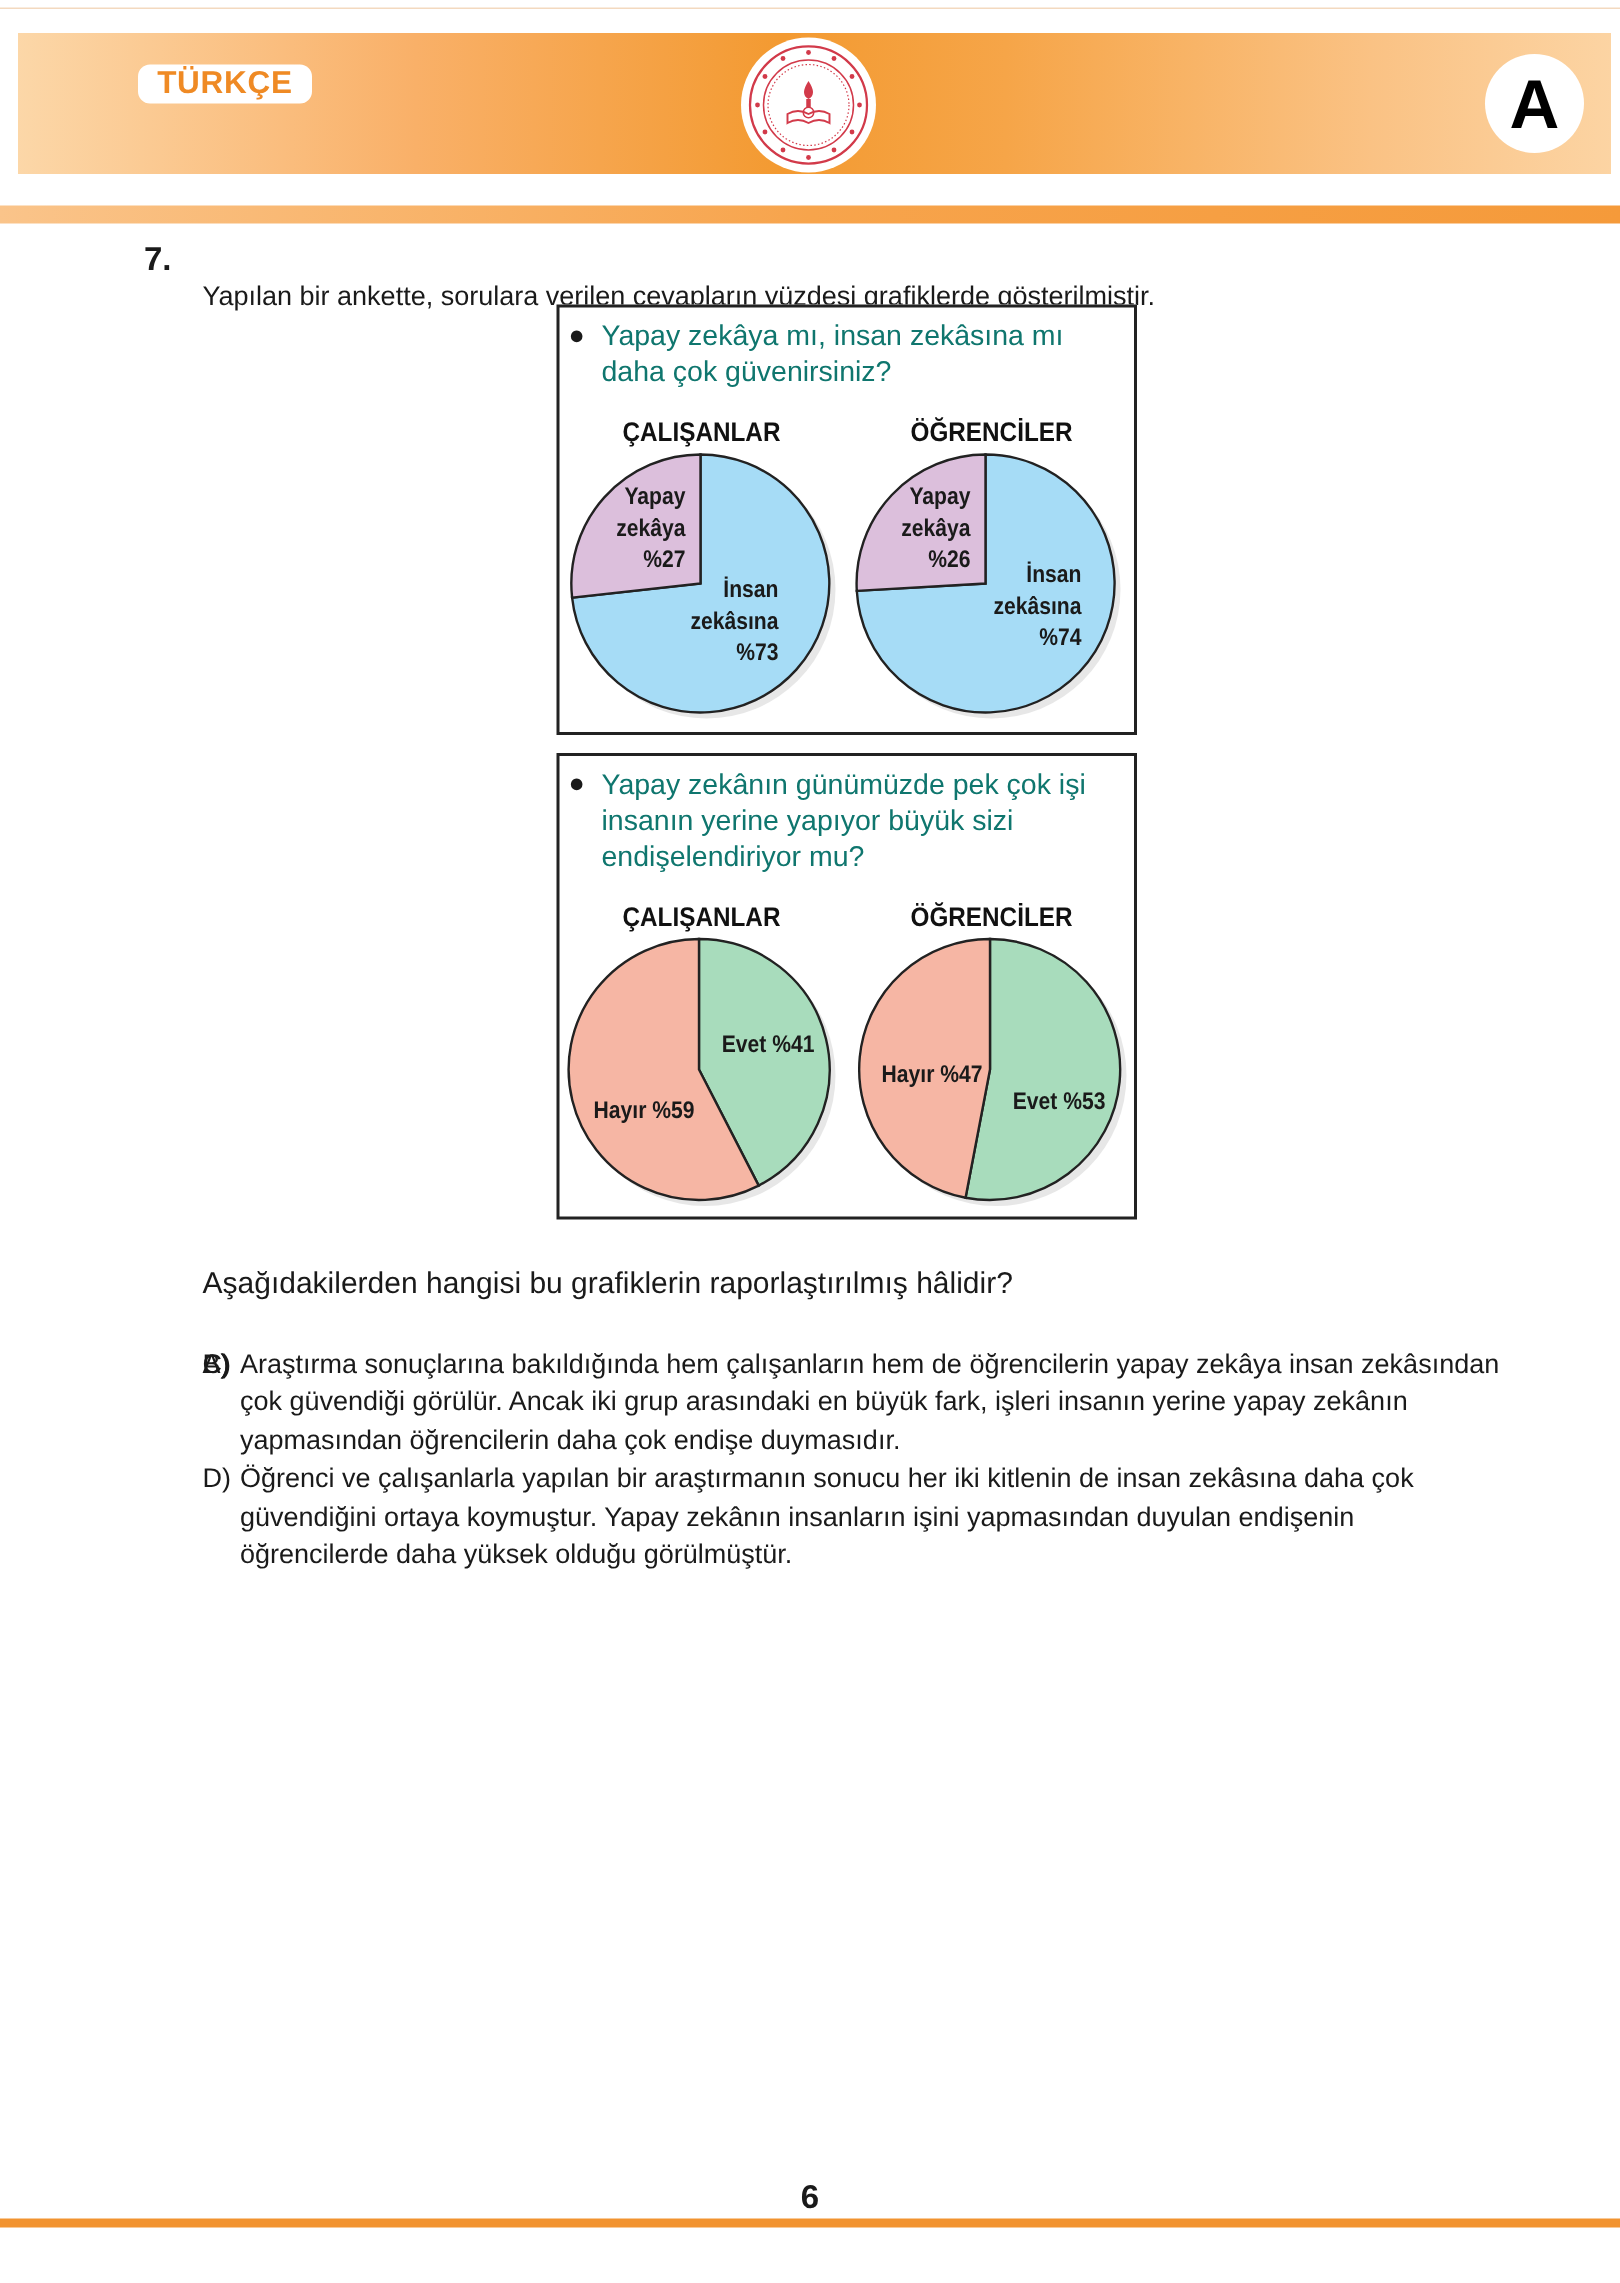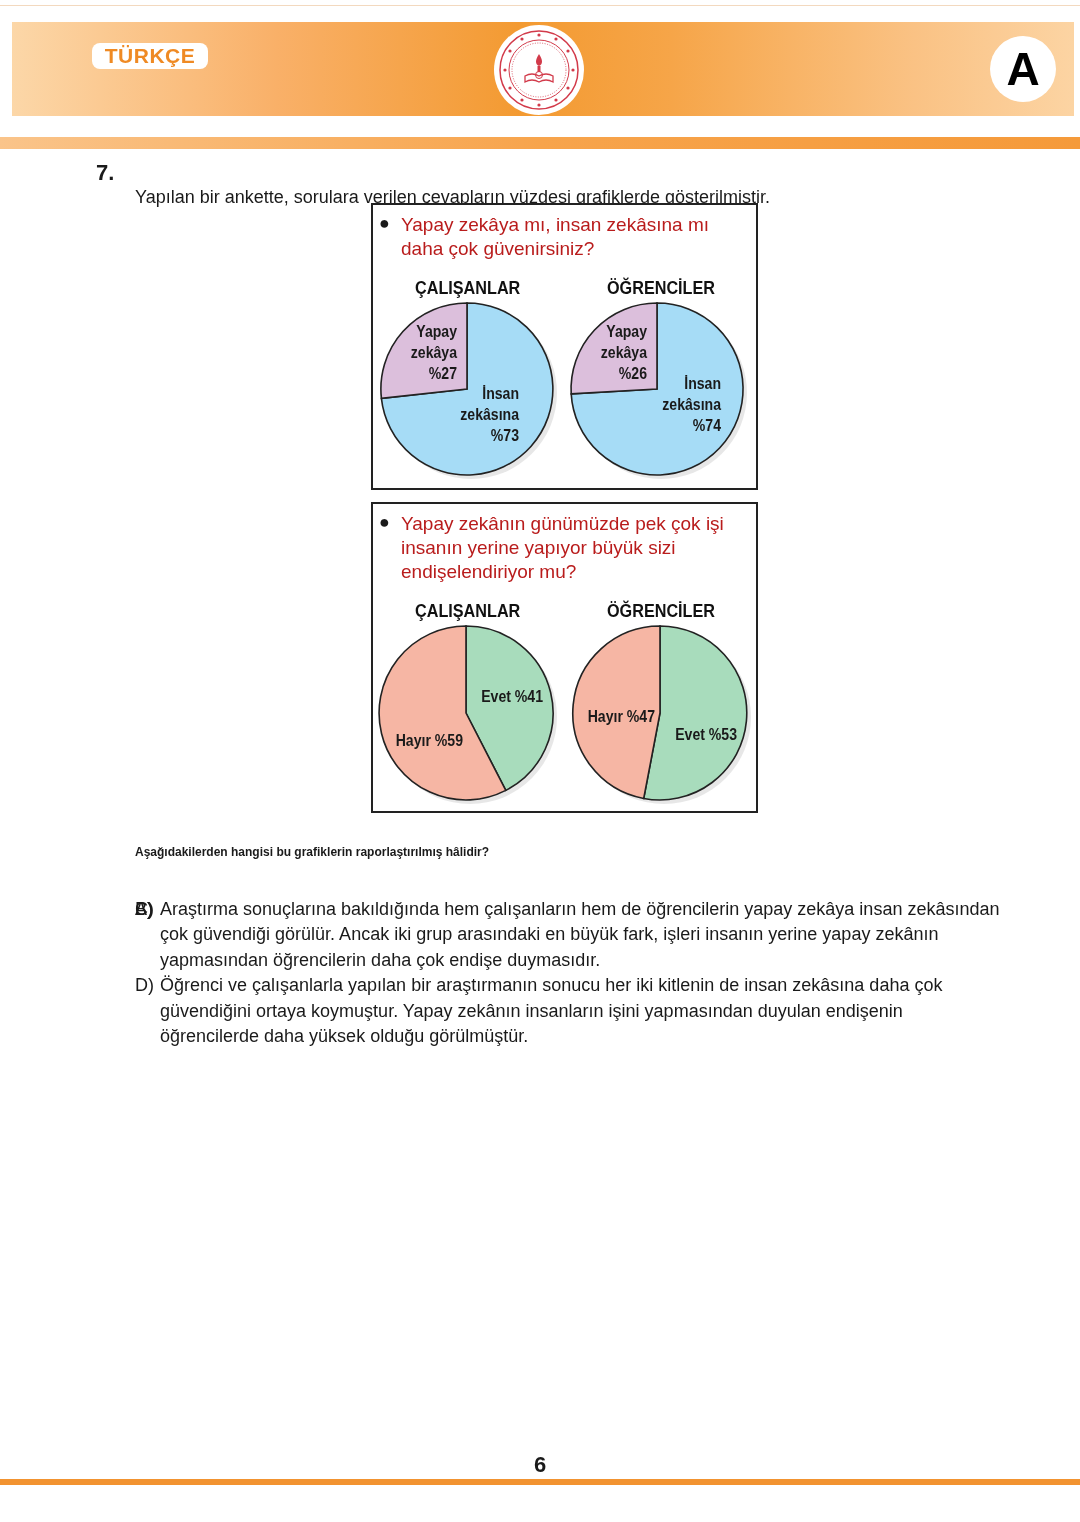--- a/index.html
+++ b/index.html
@@ -32,27 +32,27 @@
   }
   .q-number { position: absolute; left: 96px; top: 160px; font-weight: bold; font-size: 22px; }
   .q-stem { position: absolute; left: 135px; top: 163px; font-size: 18px; margin-top: 24px; }
   .chart-box {
     position: absolute; left: 371px; width: 387px; border: 2px solid #222; background: #fff;
     box-sizing: border-box;
   }
   .chart-box.one { top: 203px; height: 287px; }
   .chart-box.two { top: 502px; height: 311px; }
   .chart-q {
-    position: absolute; left: 28px; top: 8px; width: 350px; font-size: 19px; line-height: 24px; color: #b91c1c;
+    position: absolute; left: 28px; top: 8px; width: 350px; font-size: 19px; line-height: 24px; color: #0f766e;
   }
   .bullet { position: absolute; left: 6px; top: 8px; font-size: 18px; }
   .group-title { position: absolute; font-weight: bold; font-size: 18px; color: #111; transform: scaleX(0.9); transform-origin: left; }
   .pie { position: absolute; }
   .pie-label { position: absolute; font-weight: bold; font-size: 16px; line-height: 21px; color: #1a1a1a; text-align: right; transform: scaleX(0.88); transform-origin: right; }
-  .prompt { position: absolute; left: 135px; top: 845px; font-weight: bold; font-size: 12px; }
+  .prompt { position: absolute; left: 135px; top: 845px; font-weight: normal; font-size: 20px; }
   .options { position: absolute; left: 135px; top: 897px; width: 870px; font-size: 18px; line-height: 25.4px; }
   .option { position: relative; padding-left: 25px; }
   .option .letter { position: absolute; left: 0; top: 0; }
   .page-num { position: absolute; left: 0; width: 1080px; top: 1452px; text-align: center; font-weight: bold; font-size: 22px; }
   .bottom-rule { position: absolute; left: 0; top: 1479px; width: 1080px; height: 6px; background: #f29330; }
 </style>
 </head>
 <body>
 
 <div class="top-rule"></div>

